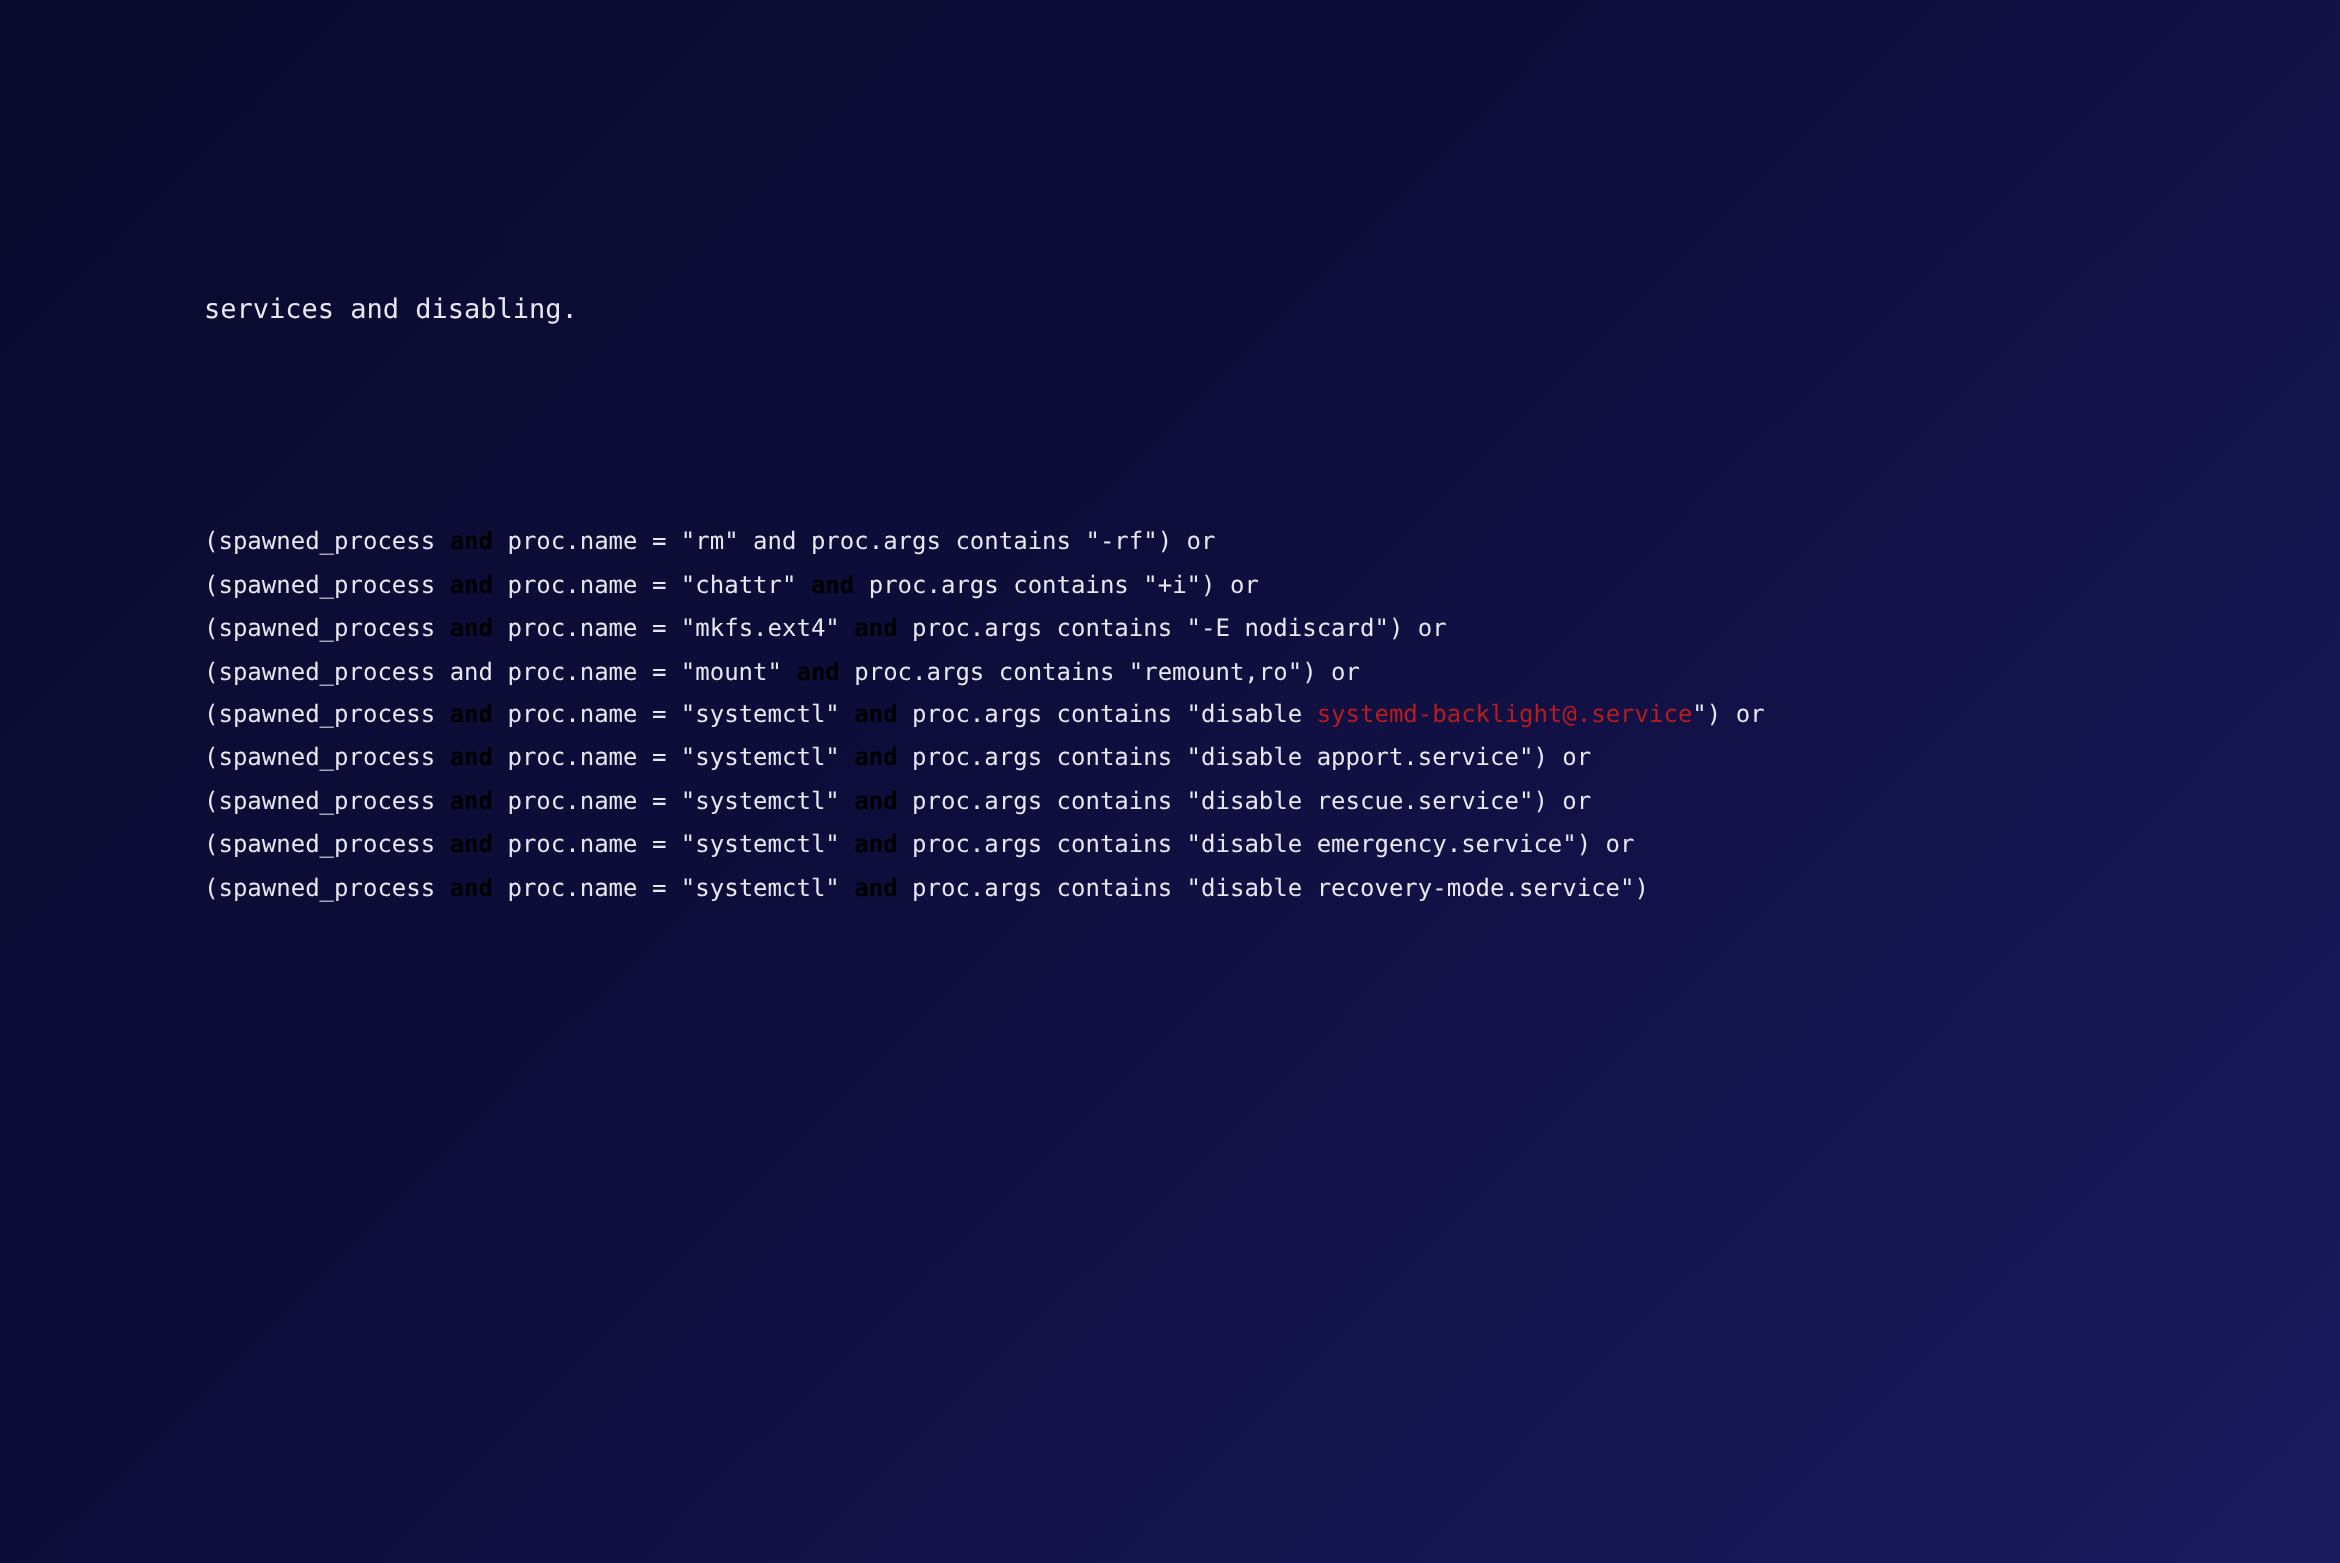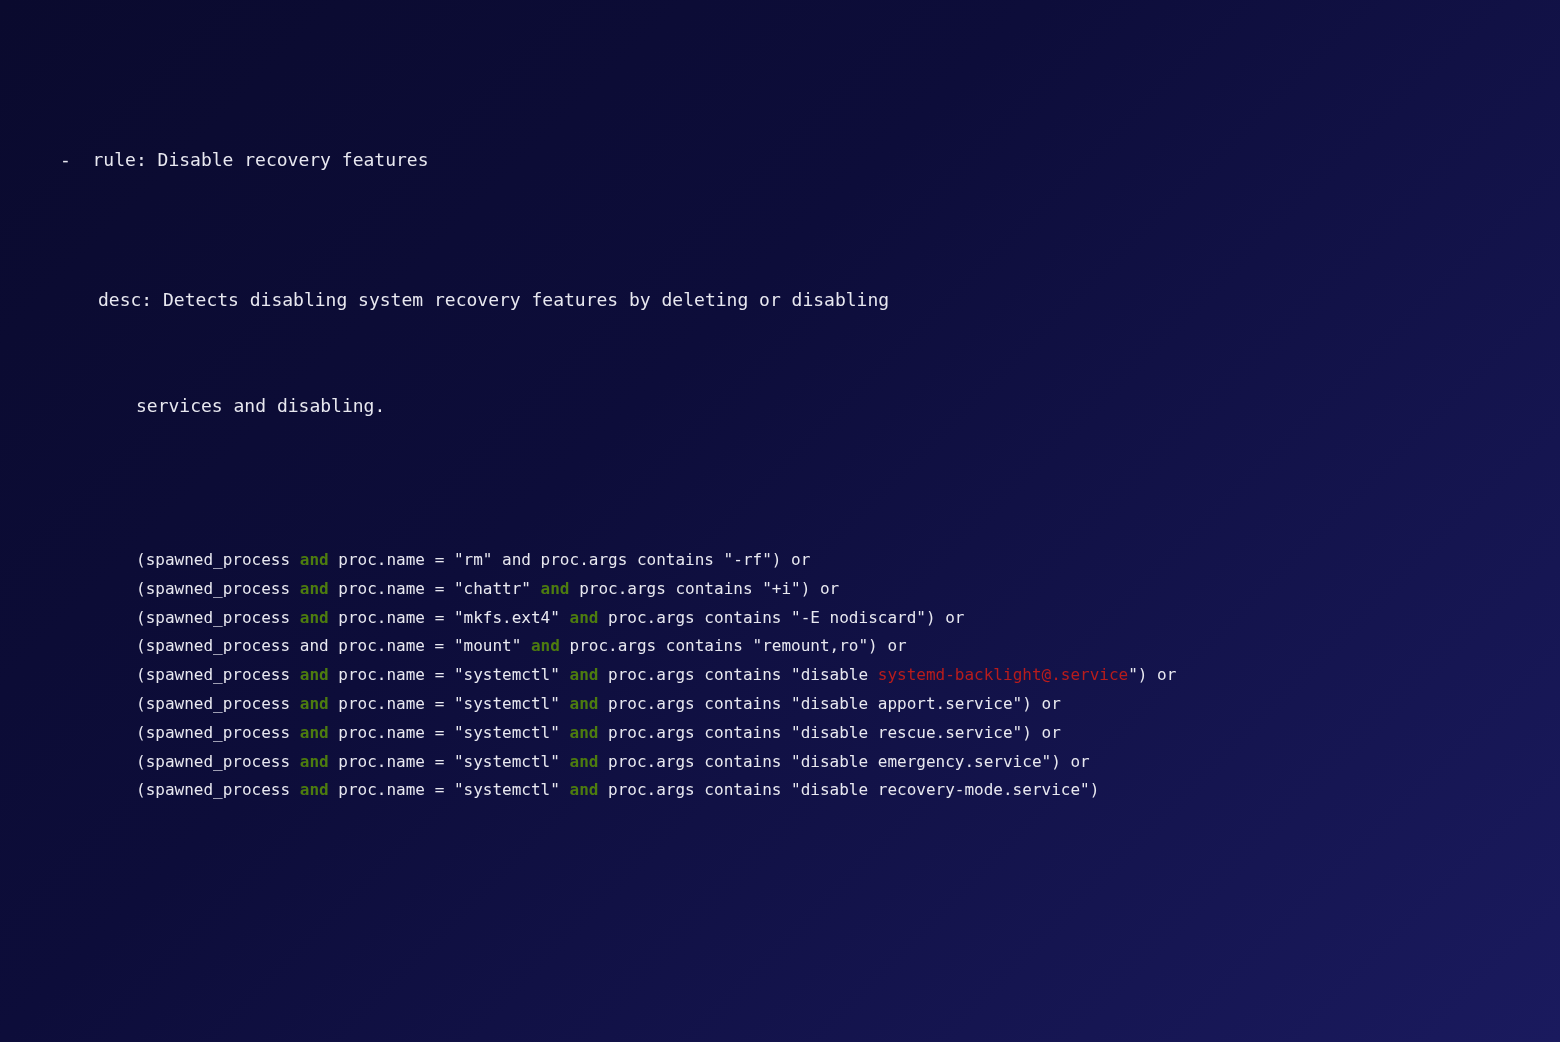--- a/index.html
+++ b/index.html
@@ -25,21 +25,21 @@
       display: block;
       margin-bottom: 2px;
     }
     .key {
       color: #e8e8f0;
     }
     .value {
       color: #e8e8f0;
     }
     .highlighted {
-      color: #4d7c0f;
+      color: #000000;
       font-weight: bold;
     }
     .dimmed {
       color: #b91c1c;
     }
     .condition-block {
       font-size: 16px;
       margin-left: 76px;
       margin-top: 8px;
       margin-bottom: 18px;
@@ -60,23 +60,21 @@
     }
     .small-gap {
       margin-top: 18px;
     }
   </style>
 </head>
 <body>
 
 <div class="yaml-block">
 
-  <div class="line"><span>-</span>  <span class="key">rule:</span> <span class="value">Disable recovery features</span></div>
 
-  <div class="line main-indent section-gap"><span class="key">desc:</span> <span class="value">Detects disabling system recovery features by deleting or disabling</span></div>
   <div class="line desc-continuation small-gap"><span class="value">services and disabling.</span></div>
 
 
   <div class="condition-block" id="condition-block"><span class="condition-line">(spawned_process <span class="highlighted">and</span> proc.name = "rm" and proc.args contains "-rf") or</span><span class="condition-line">(spawned_process <span class="highlighted">and</span> proc.name = "chattr" <span class="highlighted">and</span> proc.args contains "+i") or</span><span class="condition-line">(spawned_process <span class="highlighted">and</span> proc.name = "mkfs.ext4" <span class="highlighted">and</span> proc.args contains "-E nodiscard") or</span><span class="condition-line">(spawned_process and proc.name = "mount" <span class="highlighted">and</span> proc.args contains "remount,ro") or</span><span class="condition-line">(spawned_process <span class="highlighted">and</span> proc.name = "systemctl" <span class="highlighted">and</span> proc.args contains "disable <span class="dimmed">systemd-backlight@.service</span>") or</span><span class="condition-line">(spawned_process <span class="highlighted">and</span> proc.name = "systemctl" <span class="highlighted">and</span> proc.args contains "disable apport.service") or</span><span class="condition-line">(spawned_process <span class="highlighted">and</span> proc.name = "systemctl" <span class="highlighted">and</span> proc.args contains "disable rescue.service") or</span><span class="condition-line">(spawned_process <span class="highlighted">and</span> proc.name = "systemctl" <span class="highlighted">and</span> proc.args contains "disable emergency.service") or</span><span class="condition-line">(spawned_process <span class="highlighted">and</span> proc.name = "systemctl" <span class="highlighted">and</span> proc.args contains "disable recovery-mode.service")</span></div>
 
   <div class="line main-indent section-gap"> </div>
 
   
 
   

